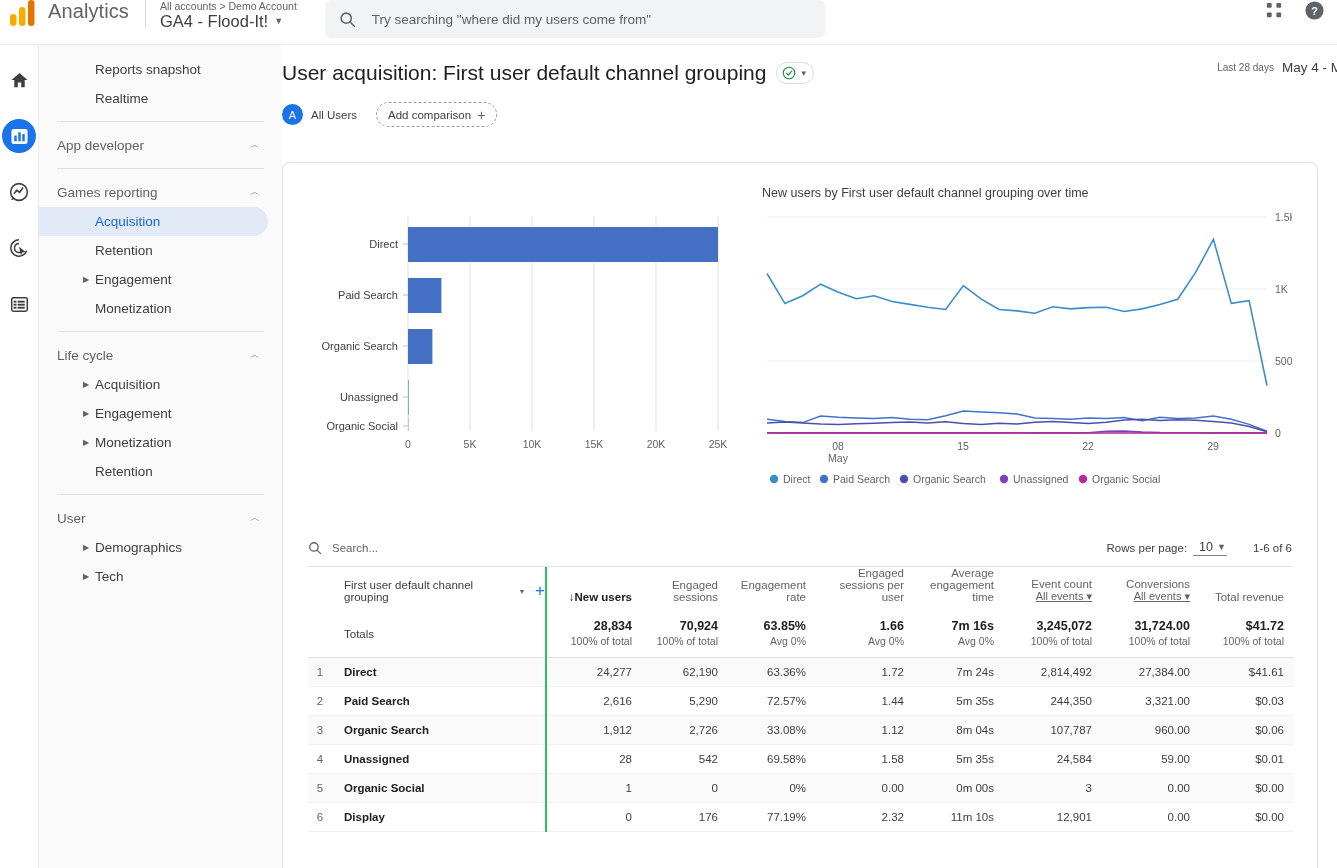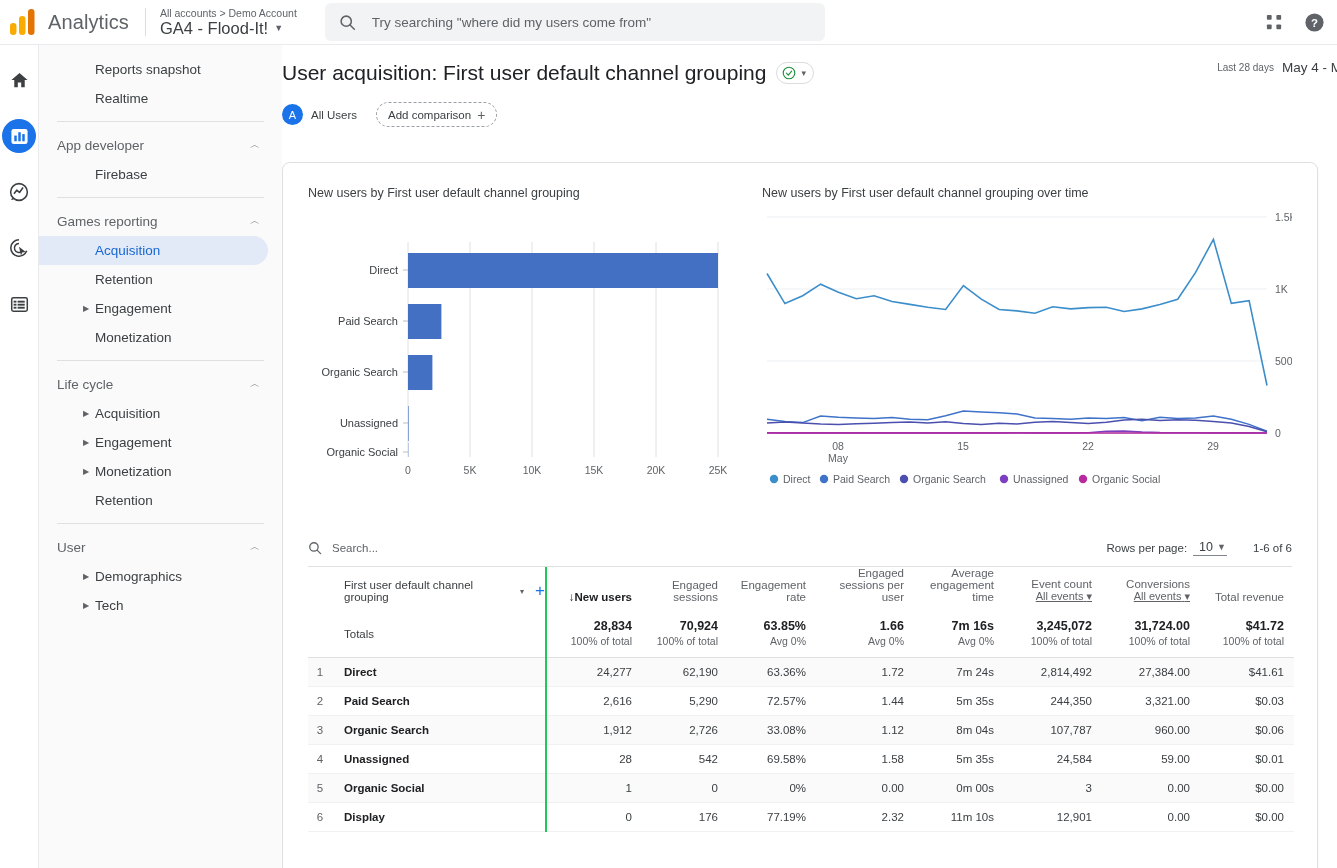--- a/index.html
+++ b/index.html
@@ -7,21 +7,21 @@
     width: 1337px; height: 868px;
     font-family: "Liberation Sans", sans-serif;
     background: #ffffff;
     color: #202124;
     overflow: hidden;
   }
 
   
   .topbar {
     position: absolute; top: 0; left: 0; width: 1337px; height: 45px;
-    display: flex; align-items: center; background: #fff;
+    display: flex; align-items: flex-start; background: #fff;
     border-bottom: 1px solid #e8eaed;
   }
   .ga-logo { width: 28px; height: 26px; margin-left: 10px; position: relative; }
   .brand-name { font-size: 20px; color: #5f6368; margin-left: 10px; letter-spacing: .1px; }
   .brand-divider { width: 1px; height: 28px; background: #dadce0; margin: 0 14px 0 16px; }
   .acct-wrap { display: flex; flex-direction: column; justify-content: center; }
   .acct-crumb { font-size: 10.5px; color: #5f6368; line-height: 12px; }
   .acct-prop { font-size: 16.5px; color: #3c4043; line-height: 19px; display: flex; align-items: center; }
   .acct-caret { margin-left: 6px; font-size: 9px; color: #5f6368; }
   .searchbox {
@@ -230,23 +230,20 @@
   </div>
   <div class="nav-item">
     <span>Realtime</span>
   </div>
 
   <div class="nav-sep"></div>
 
   <div class="nav-group">
     <span>App developer</span>
     <span class="chev">︿</span>
-  </div>
-  <div class="nav-item">
-    <span>Firebase</span>
   </div>
 
   <div class="nav-sep"></div>
 
   <div class="nav-group">
     <span>Games reporting</span>
     <span class="chev">︿</span>
   </div>
   <div class="nav-item selected">
     <span>Acquisition</span>
@@ -357,21 +354,20 @@
         </svg>
       </span>
     </div>
   </div>
 
   <div class="card">
 
     <div class="charts">
 
       <div class="chart-left">
-        <div class="chart-title">New users by First user default channel grouping</div>
         <svg width="420" height="265" viewBox="0 0 420 265">
 
           <g stroke="#e0e0e0" stroke-width="1">
             <line x1="100" y1="30" x2="100" y2="245"></line>
             <line x1="162" y1="30" x2="162" y2="245"></line>
             <line x1="224" y1="30" x2="224" y2="245"></line>
             <line x1="286" y1="30" x2="286" y2="245"></line>
             <line x1="348" y1="30" x2="348" y2="245"></line>
             <line x1="410" y1="30" x2="410" y2="245"></line>
           </g>

